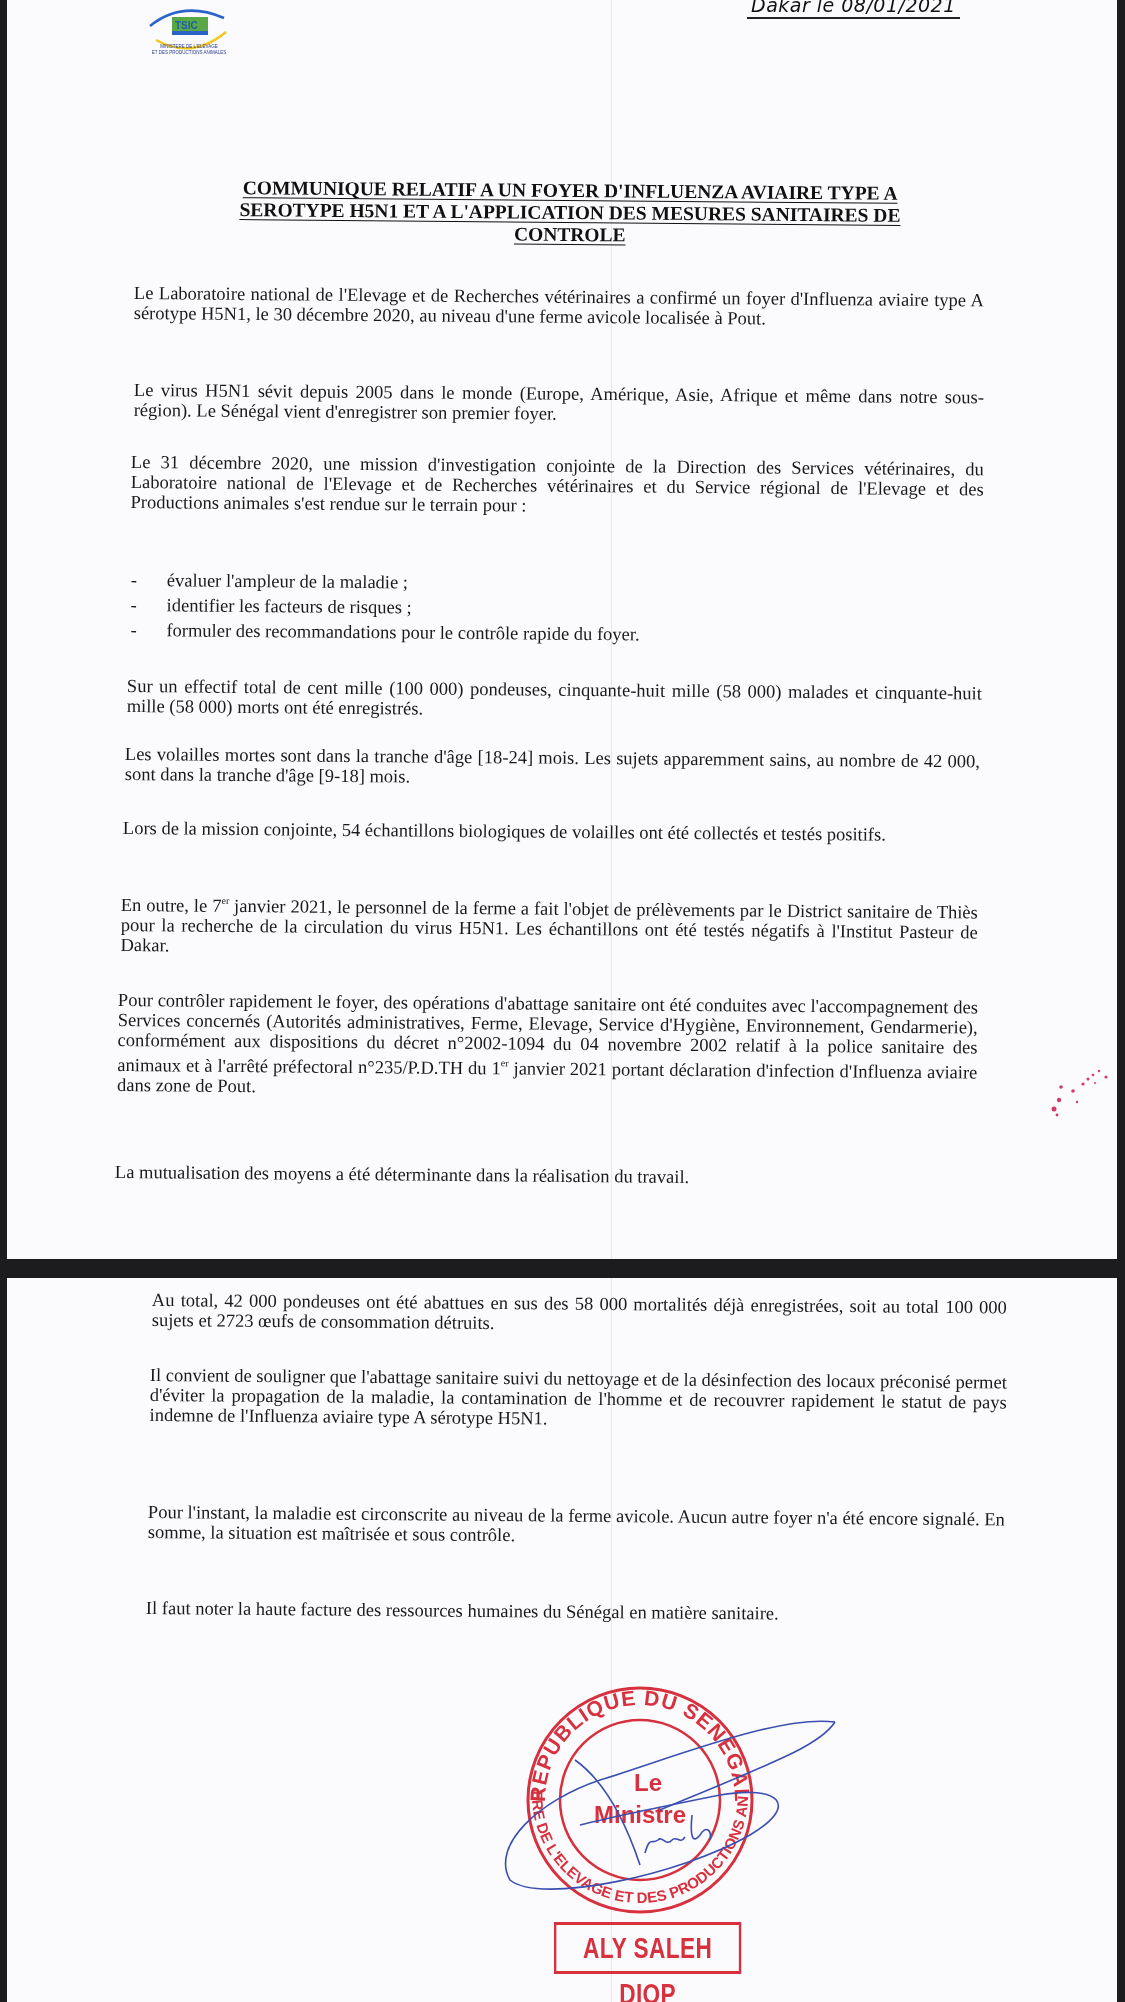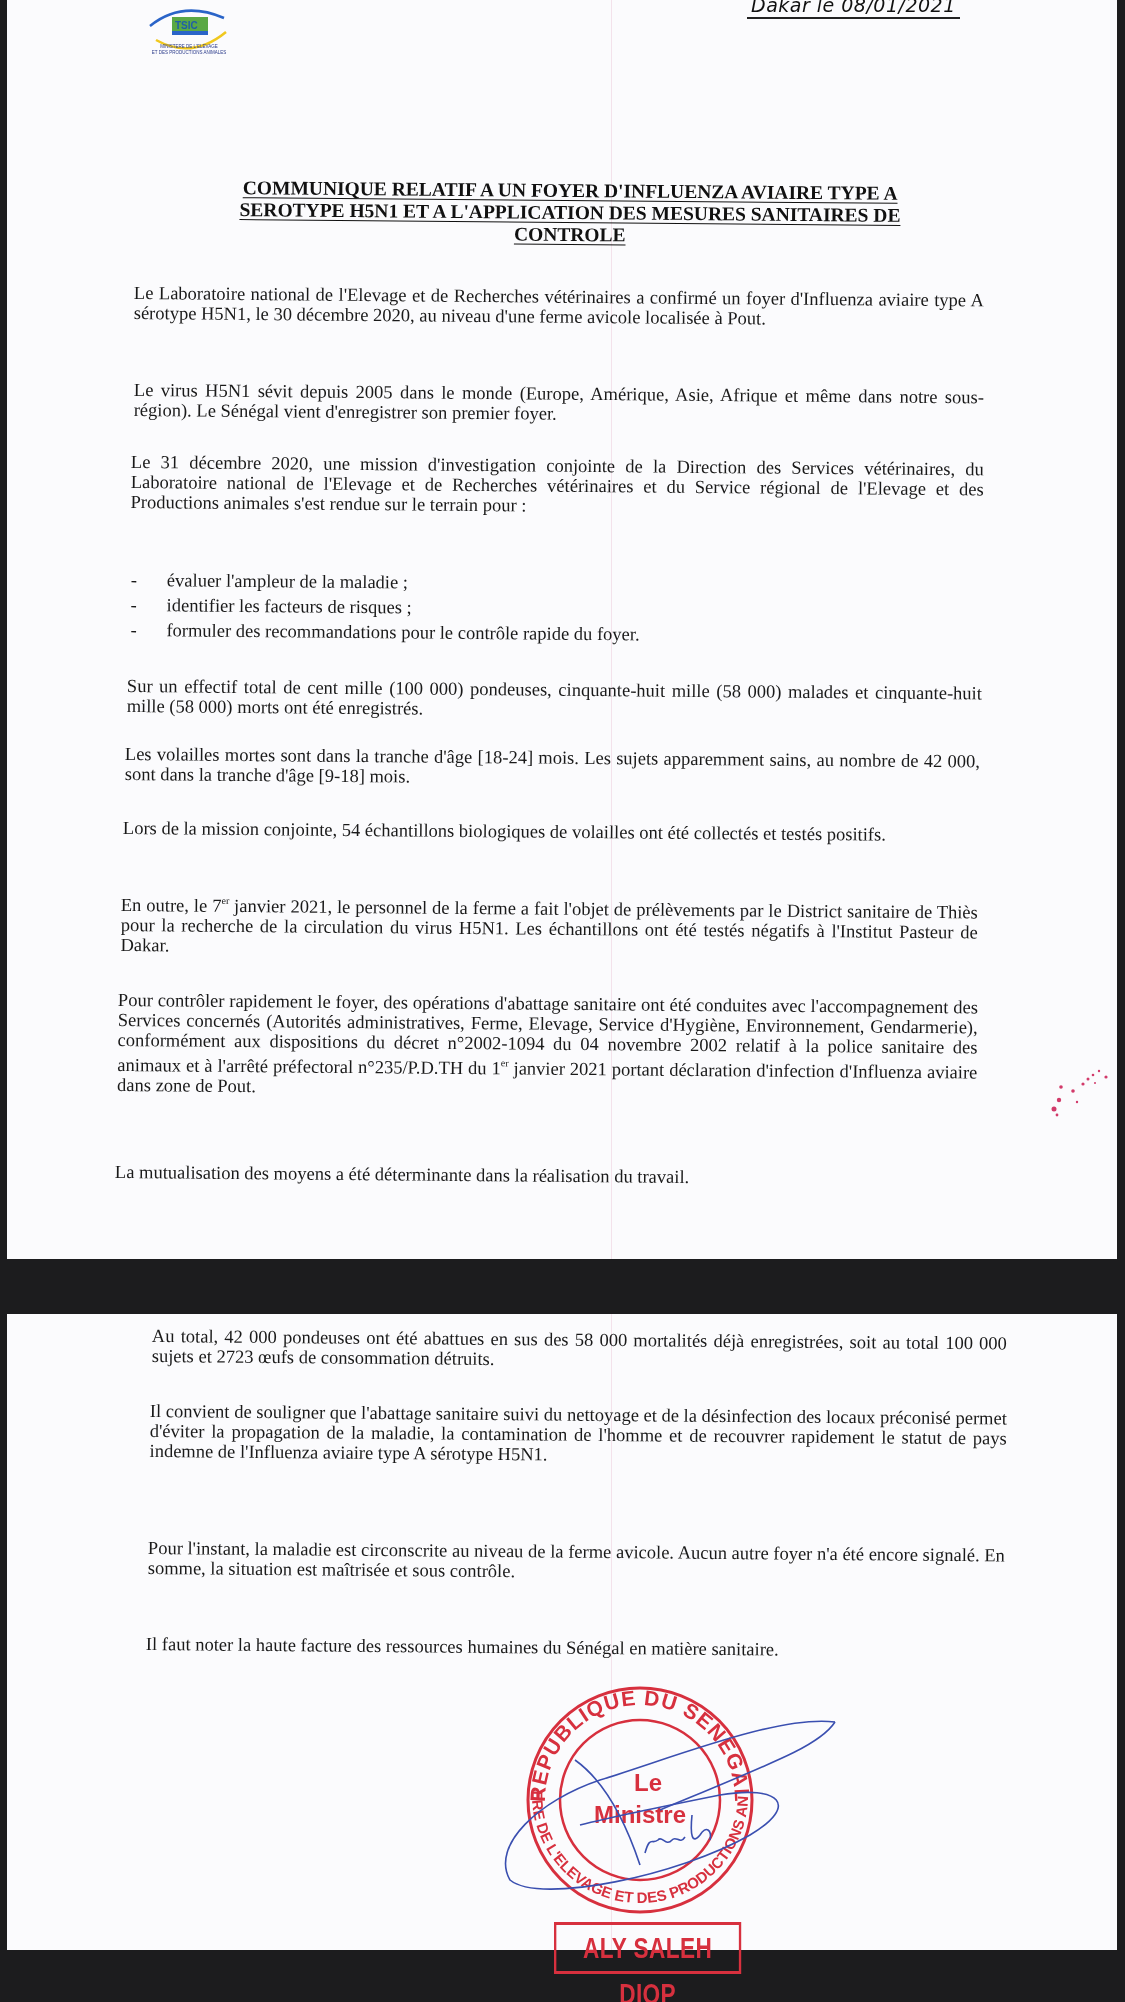--- a/index.html
+++ b/index.html
@@ -1,20 +1,20 @@
 <!DOCTYPE html>
 <html><head>
 <meta charset="utf-8">
 <style>
   html, body { margin:0; padding:0; }
   body { width:1125px; height:2002px; background:#1c1c1e; position:relative; overflow:hidden;
          font-family:"Liberation Serif","DejaVu Serif",serif; color:#1a1a1a; }
   .page { position:absolute; left:7px; width:1110px; background:#fbfbfd; overflow:hidden; }
   #page1 { top:0; height:1259px; }
-  #page2 { top:1278px; height:636px;margin-top:36px; }
+  #page2 { top:1278px; height:724px; }
   .abs { position:absolute; }
   .logo { left:135px; top:4px; width:90px; height:62px; }
   .logo-caption { left:132px; top:44px; width:100px; font-family:"Liberation Sans",sans-serif; font-size:4.5px; line-height:5.5px; text-align:center; color:#2a3a8a; }
   .ministry { left:135px; top:70px; font-family:"DejaVu Serif",serif; font-style:italic; font-weight:bold; font-size:19px; line-height:28px; color:#111; }
   .ministry .l2 { display:block; padding-left:22px; font-size:17px; }
   .date { left:740px; top:-6px; font-family:"DejaVu Sans",sans-serif; font-style:italic; font-size:19px; color:#111; border-bottom:2px solid #222; padding:0 4px 1px 4px; letter-spacing:0.5px; }
   .title { left:178px; top:180px; width:770px; text-align:center; font-weight:bold; font-size:19.5px; line-height:22px; text-decoration:underline; text-underline-offset:3px; color:#111; transform:rotate(0.5deg); }
   .para { position:absolute; font-size:18.5px; line-height:20px; text-align:justify; text-align-last:left; color:#1a1a1a; transform:rotate(0.5deg); transform-origin:left top; }
   .bullets { position:absolute; margin:0; padding:0; list-style:none; font-size:18.5px; line-height:25px; transform:rotate(0.5deg); transform-origin:left top; }
   .bullets li { position:relative; padding-left:36px; }

